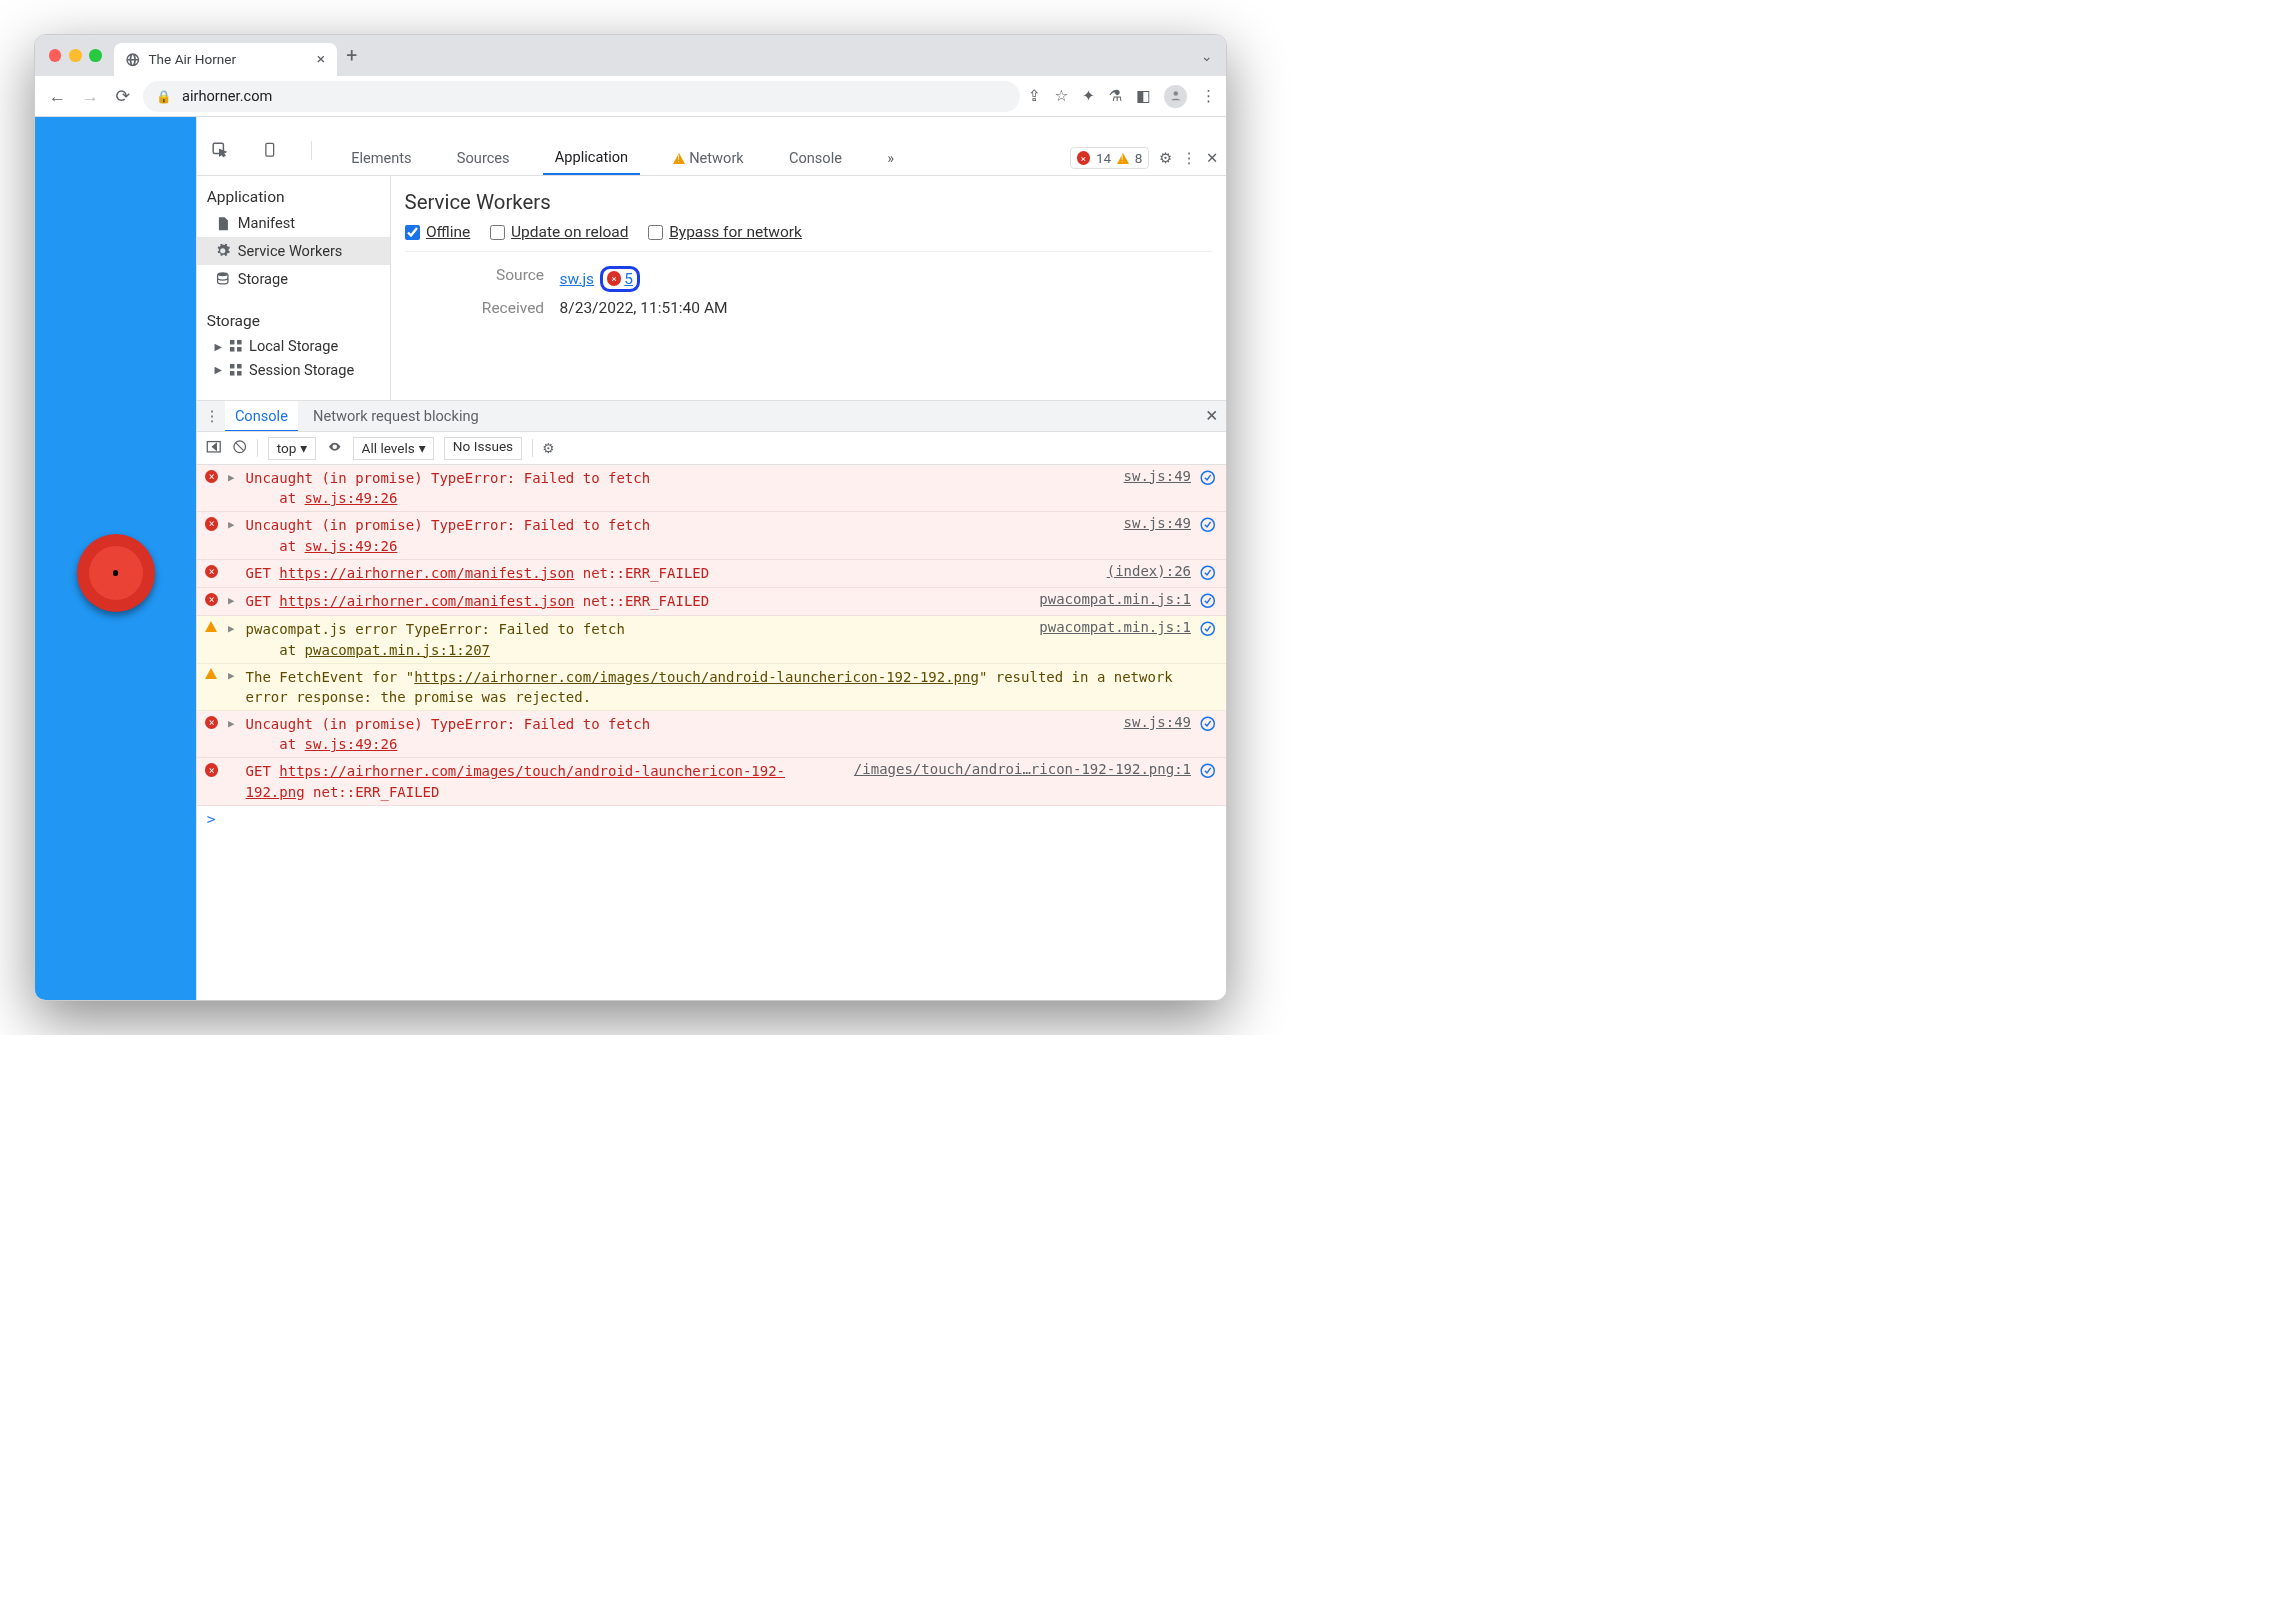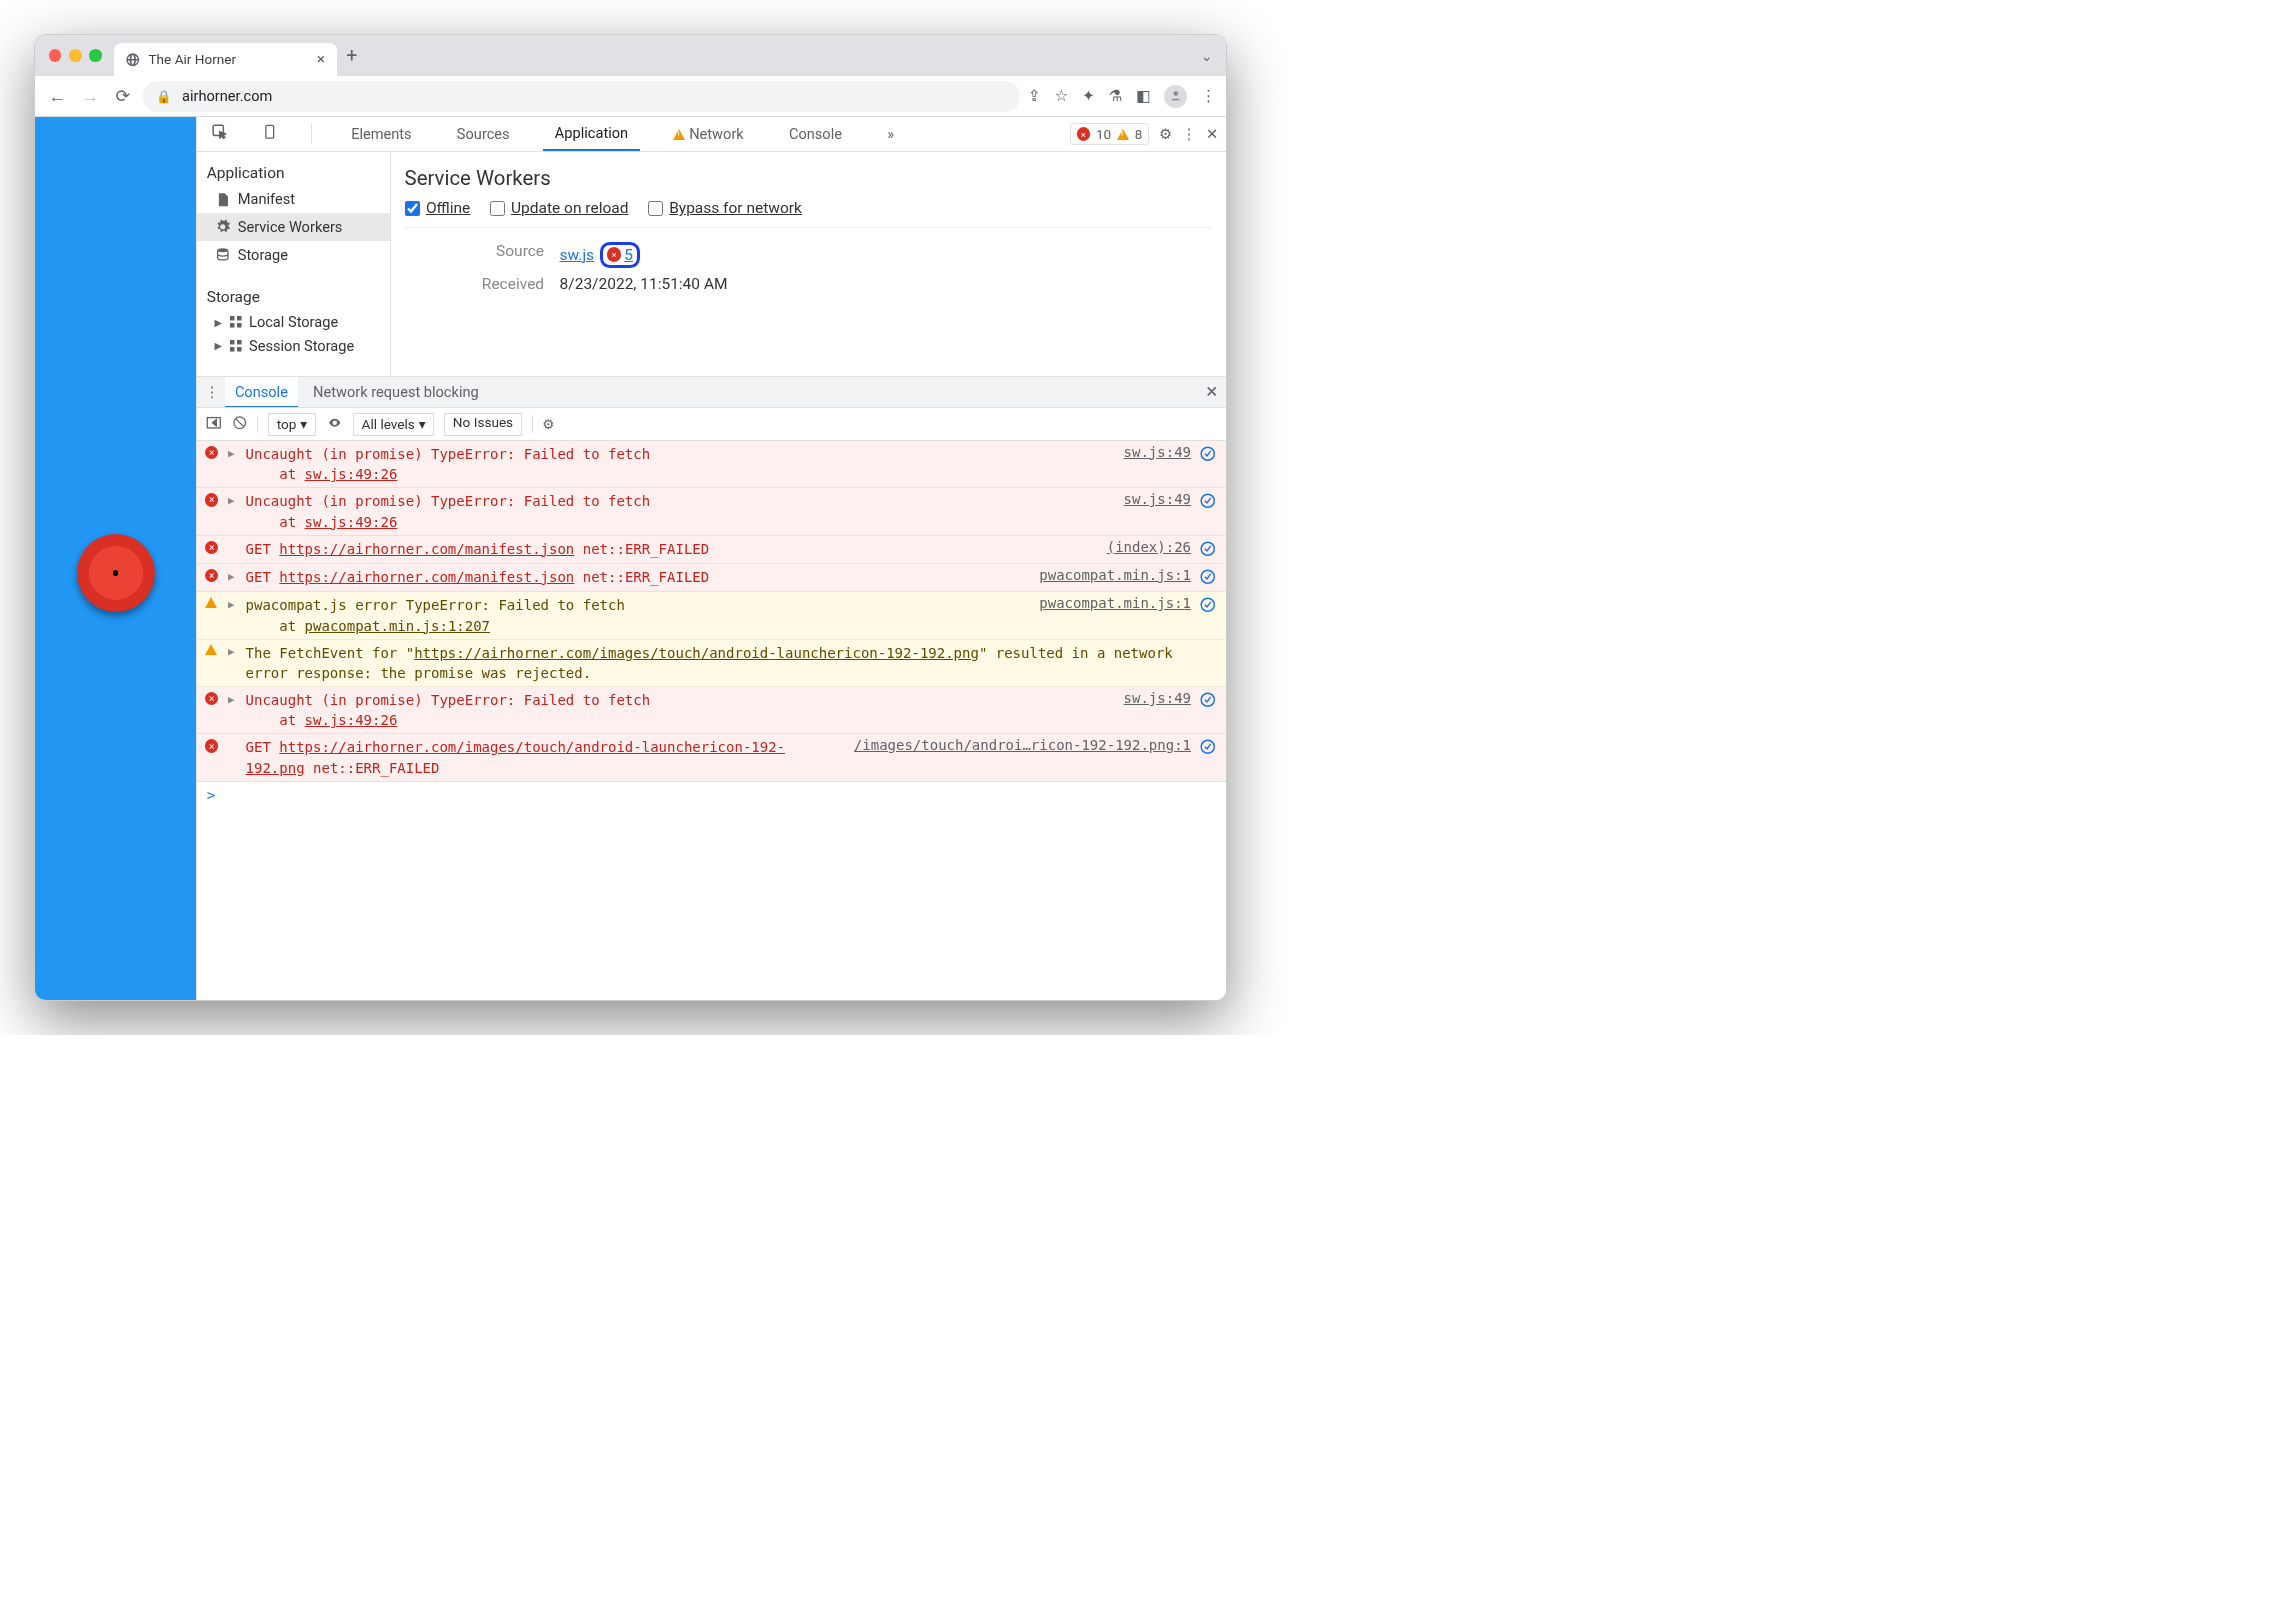--- a/index.html
+++ b/index.html
@@ -76,22 +76,22 @@
     display:flex;align-items:center;justify-content:center;
     box-shadow:0 3.9px 7.8px rgba(0,0,0,.4);
   }
   .horn-btn::before{content:"";width:54px;height:54px;border-radius:50%;background:#ea4335;position:absolute;}
   .horn-btn::after{content:"";width:5.8px;height:5.8px;border-radius:50%;background:#000;position:absolute;}
 
   
   .devtools{flex:1;display:flex;flex-direction:column;background:#fff;border-left:1px solid #e0e0e0;}
 
   .dt-tabs{
-    height:35px;border-bottom:1px solid #e0e0e0;display:flex;align-items:center;
-    padding:0 7.8px; gap:22px; font-size:14.6px; color:#5f6368;
+    height:35px;border-bottom:1px solid #e0e0e0;display:flex;
+    padding:0 7.8px; gap:22px; font-size:14.6px; color:#5f6368;margin-top:24px;
   }
   .dt-tabs .icon{padding:0 5.8px;cursor:pointer;}
   .dt-tabs .sep{width:1px;height:19.4px;background:#e0e0e0;margin:0 5.8px;}
   .dt-tab{padding:0 11.6px;height:100%;display:flex;align-items:center;cursor:pointer;gap:3.9px;}
   .dt-tab.active{color:#202124;border-bottom:2.9px solid #1a73e8;}
   .dt-tabs .right{margin-left:auto;display:flex;align-items:center;gap:9.7px;}
   .err-badge{display:flex;align-items:center;border:1px solid #e0e0e0;border-radius:3.9px;padding:1.9px 5.8px;gap:5.8px;font-size:13.6px;}
   .err-ico{width:13.6px;height:13.6px;border-radius:50%;background:#d93025;color:#fff;font-size:9.7px;display:flex;align-items:center;justify-content:center;}
   .warn-ico{width:0;height:0;border-left:6.8px solid transparent;border-right:6.8px solid transparent;border-bottom:11.6px solid #f29900;position:relative;}
   .warn-ico::after{content:"!";position:absolute;left:-1.9px;top:1px;font-size:8.7px;color:#fff;}
@@ -230,21 +230,21 @@
             </div>
         <div class="dt-tab">
               <span>Console</span>
             </div>
         <div class="dt-tab">
               <span>»</span>
             </div>
         <div class="right">
           <div class="err-badge">
             <span class="err-ico">×</span>
-                <span>10</span>
+                <span>14</span>
             <span class="warn-ico"></span>
                 <span>8</span>
           </div>
           <span>⚙</span>
           <span>⋮</span>
           <span>✕</span>
         </div>
       </div>
 
       <div class="app-panel">

